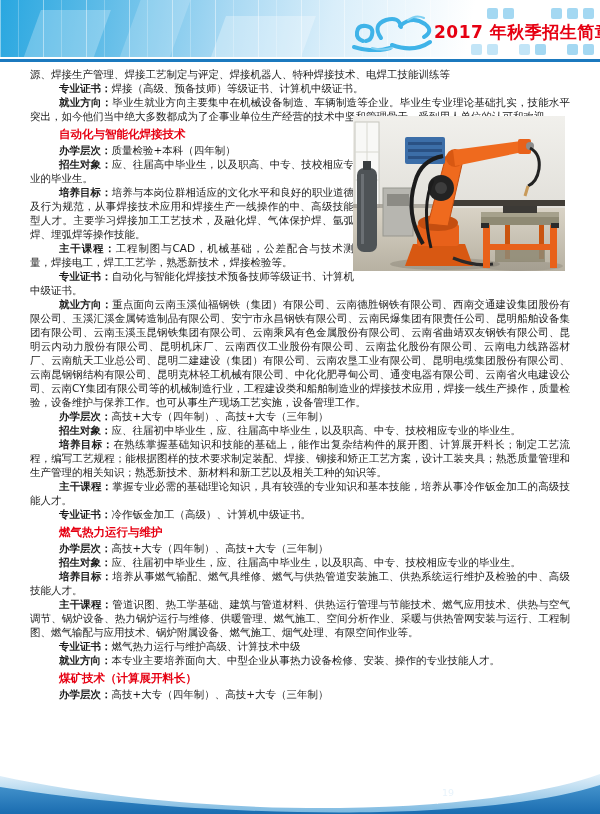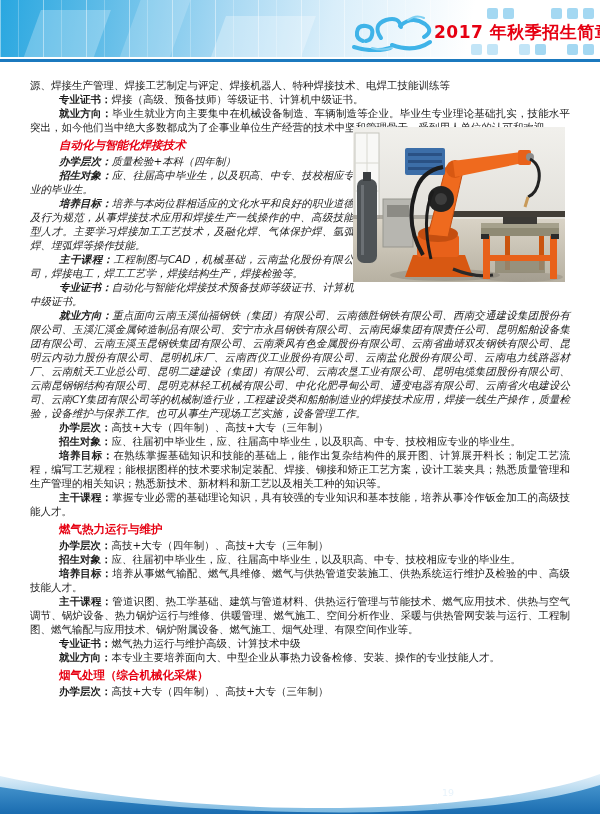--- a/index.html
+++ b/index.html
@@ -21,27 +21,27 @@
   .sq-row.top{top:8px;right:6px;}
   .sq-row.bottom{top:44px;right:6px;}
   .sq{width:11px;height:11px;background:#a4d8f2;border-radius:2px;}
   .sq.dim{background:#c3e5f7;}
   .sq.gap{background:transparent;}
   .cloud{position:absolute;left:348px;top:10px;}
   .header-title{position:absolute;left:434px;top:21px;font-size:17px;font-weight:bold;
     color:#e60012;letter-spacing:.5px;white-space:nowrap;}
   .separator{height:5px;background:linear-gradient(#ffffff 0 2px,#1b79be 2px 100%);}
   
-  .content{position:relative;padding:16px 30px 0;font-size:10.5px;line-height:14px;text-align:justify;}
+  .content{position:relative;padding:5px 30px 0;font-size:10.5px;line-height:14px;text-align:justify;}
   .content p{margin:0;text-indent:29px;}
   .content p.noindent{text-indent:0;}
   .lbl{font-weight:bold;}
   .sec-title{color:#e60012;font-weight:bold;font-size:11.5px;line-height:15px;
     margin:4px 0 1px;text-indent:29px;}
-  .sec1{position:relative;font-style:italic;}
+  .sec1{position:relative;}
   .sec1 .narrow{width:324px;}
   .photo-wrap{position:absolute;top:-11px;right:5px;width:212px;height:155px;}
   
   .footer{position:absolute;left:0;bottom:0;width:484px;height:46px;}
   .page-number{position:absolute;right:28px;bottom:10px;color:#e8f3fb;font-size:9.5px;
     border-left:1px solid rgba(255,255,255,.65);padding:0 2px 6px 4px;}
 </style>
 </head>
 <body>
 
@@ -152,45 +152,46 @@
           <rect x="142" y="134" width="50" height="12" fill="#8f8a74" opacity="0.85"></rect>
           <rect x="128" y="107" width="8" height="5" fill="#2b2b2b"></rect>
           <rect x="198" y="107" width="8" height="5" fill="#2b2b2b"></rect>
         </svg>
       </div>
       <div class="sec-title">自动化与智能化焊接技术</div>
       <div class="narrow">
         <p><span class="lbl">办学层次：</span><span>质量检验+本科（四年制）</span></p>
         <p><span class="lbl">招生对象：</span><span>应、往届高中毕业生，以及职高、中专、技校相应专业的毕业生。</span></p>
         <p><span class="lbl">培养目标：</span><span>培养与本岗位群相适应的文化水平和良好的职业道德及行为规范，从事焊接技术应用和焊接生产一线操作的中、高级技能型人才。主要学习焊接加工工艺技术，及融化焊、气体保护焊、氩弧焊、埋弧焊等操作技能。</span></p>
-        <p><span class="lbl">主干课程：</span><span>工程制图与CAD，机械基础，云南盐化股份有限公司，焊接电工，焊工工艺学，焊接结构生产，焊接检验等。</span></p>
+        <p><span class="lbl">主干课程：</span><span>工程制图与CAD，机械基础，公差配合与技术测量，焊接电工，焊工工艺学，熟悉新技术，焊接检验等。</span></p>
         <p><span class="lbl">专业证书：</span><span>自动化与智能化焊接技术预备技师等级证书、计算机中级证书。</span></p>
       </div>
       <p><span class="lbl">就业方向：</span><span>重点面向云南玉溪仙福钢铁（集团）有限公司、云南德胜钢铁有限公司、西南交通建设集团股份有限公司、玉溪汇溪金属铸造制品有限公司、安宁市永昌钢铁有限公司、云南民爆集团有限责任公司、昆明船舶设备集团有限公司、云南玉溪玉昆钢铁集团有限公司、云南乘风有色金属股份有限公司、云南省曲靖双友钢铁有限公司、昆明云内动力股份有限公司、昆明机床厂、云南西仪工业股份有限公司、云南盐化股份有限公司、云南电力线路器材厂、云南航天工业总公司、昆明二建建设（集团）有限公司、云南农垦工业有限公司、昆明电缆集团股份有限公司、云南昆钢钢结构有限公司、昆明克林轻工机械有限公司、中化化肥寻甸公司、通变电器有限公司、云南省火电建设公司、云南CY集团有限公司等的机械制造行业，工程建设类和船舶制造业的焊接技术应用，焊接一线生产操作，质量检验，设备维护与保养工作。也可从事生产现场工艺实施，设备管理工作。</span></p>
     </div>
 
     <div>
       <p><span class="lbl">办学层次：</span><span>高技+大专（四年制）、高技+大专（三年制）</span></p>
       <p><span class="lbl">招生对象：</span><span>应、往届初中毕业生，应、往届高中毕业生，以及职高、中专、技校相应专业的毕业生。</span></p>
       <p><span class="lbl">培养目标：</span><span>在熟练掌握基础知识和技能的基础上，能作出复杂结构件的展开图、计算展开料长；制定工艺流程，编写工艺规程；能根据图样的技术要求制定装配、焊接、铆接和矫正工艺方案，设计工装夹具；熟悉质量管理和生产管理的相关知识；熟悉新技术、新材料和新工艺以及相关工种的知识等。</span></p>
       <p><span class="lbl">主干课程：</span><span>掌握专业必需的基础理论知识，具有较强的专业知识和基本技能，培养从事冷作钣金加工的高级技能人才。</span></p>
+      <p><span class="lbl">专业证书：</span><span>冷作钣金加工（高级）、计算机中级证书。</span></p>
     </div>
 
     <div>
       <div class="sec-title">燃气热力运行与维护</div>
       <p><span class="lbl">办学层次：</span><span>高技+大专（四年制）、高技+大专（三年制）</span></p>
       <p><span class="lbl">招生对象：</span><span>应、往届初中毕业生，应、往届高中毕业生，以及职高、中专、技校相应专业的毕业生。</span></p>
       <p><span class="lbl">培养目标：</span><span>培养从事燃气输配、燃气具维修、燃气与供热管道安装施工、供热系统运行维护及检验的中、高级技能人才。</span></p>
       <p><span class="lbl">主干课程：</span><span>管道识图、热工学基础、建筑与管道材料、供热运行管理与节能技术、燃气应用技术、供热与空气调节、锅炉设备、热力锅炉运行与维修、供暖管理、燃气施工、空间分析作业、采暖与供热管网安装与运行、工程制图、燃气输配与应用技术、锅炉附属设备、燃气施工、烟气处理、有限空间作业等。</span></p>
       <p><span class="lbl">专业证书：</span><span>燃气热力运行与维护高级、计算技术中级</span></p>
       <p><span class="lbl">就业方向：</span><span>本专业主要培养面向大、中型企业从事热力设备检修、安装、操作的专业技能人才。</span></p>
     </div>
 
     <div>
-      <div class="sec-title">烟气处理（综合机械化采煤）</div>
+      <div class="sec-title">煤矿技术（计算展开料长）</div>
       <p><span class="lbl">办学层次：</span><span>高技+大专（四年制）、高技+大专（三年制）</span></p>
     </div>
 
   </div>
 
   <div class="footer">
     <svg width="600" height="46" viewBox="0 0 600 46" preserveAspectRatio="none">
       <defs>
         <linearGradient id="fw1" x1="0" y1="0" x2="0" y2="1">
           <stop offset="0" stop-color="#e3f1fa"></stop>

